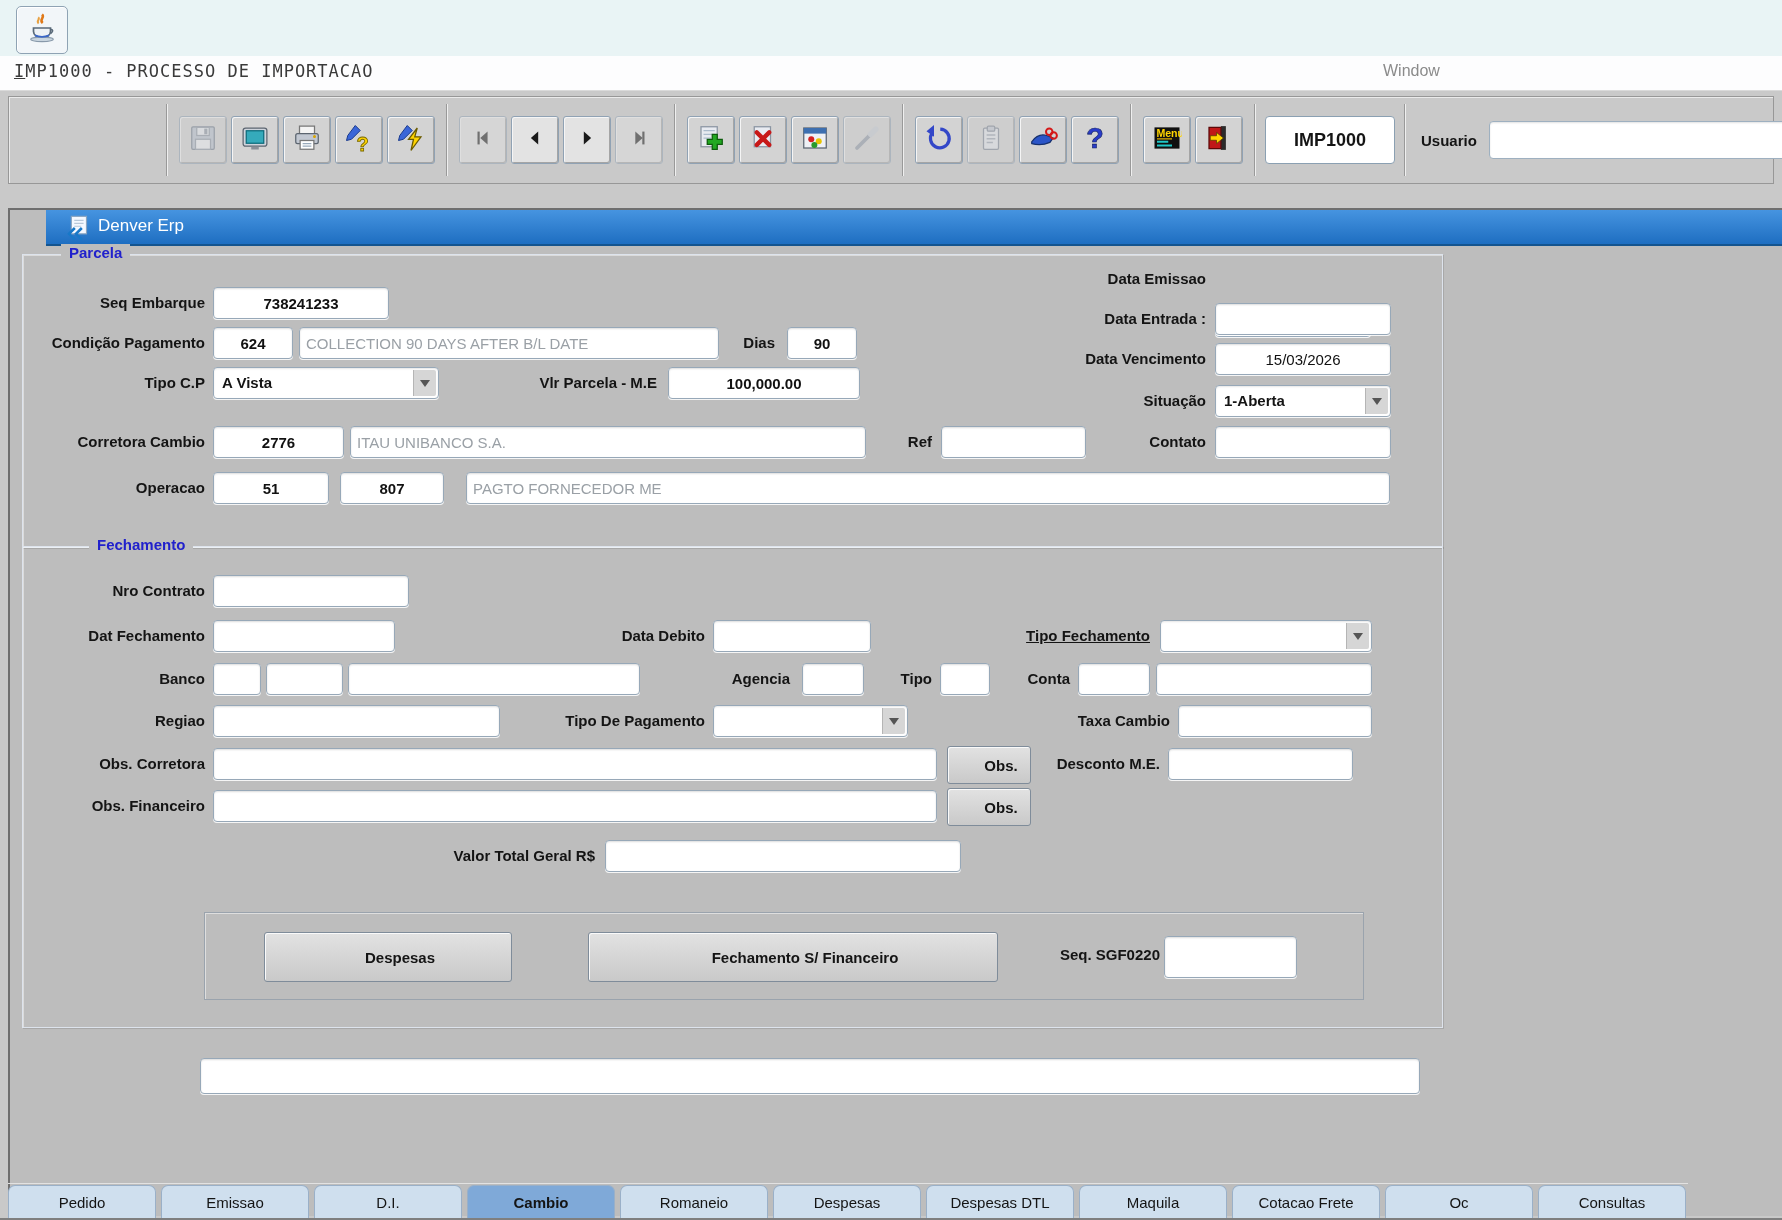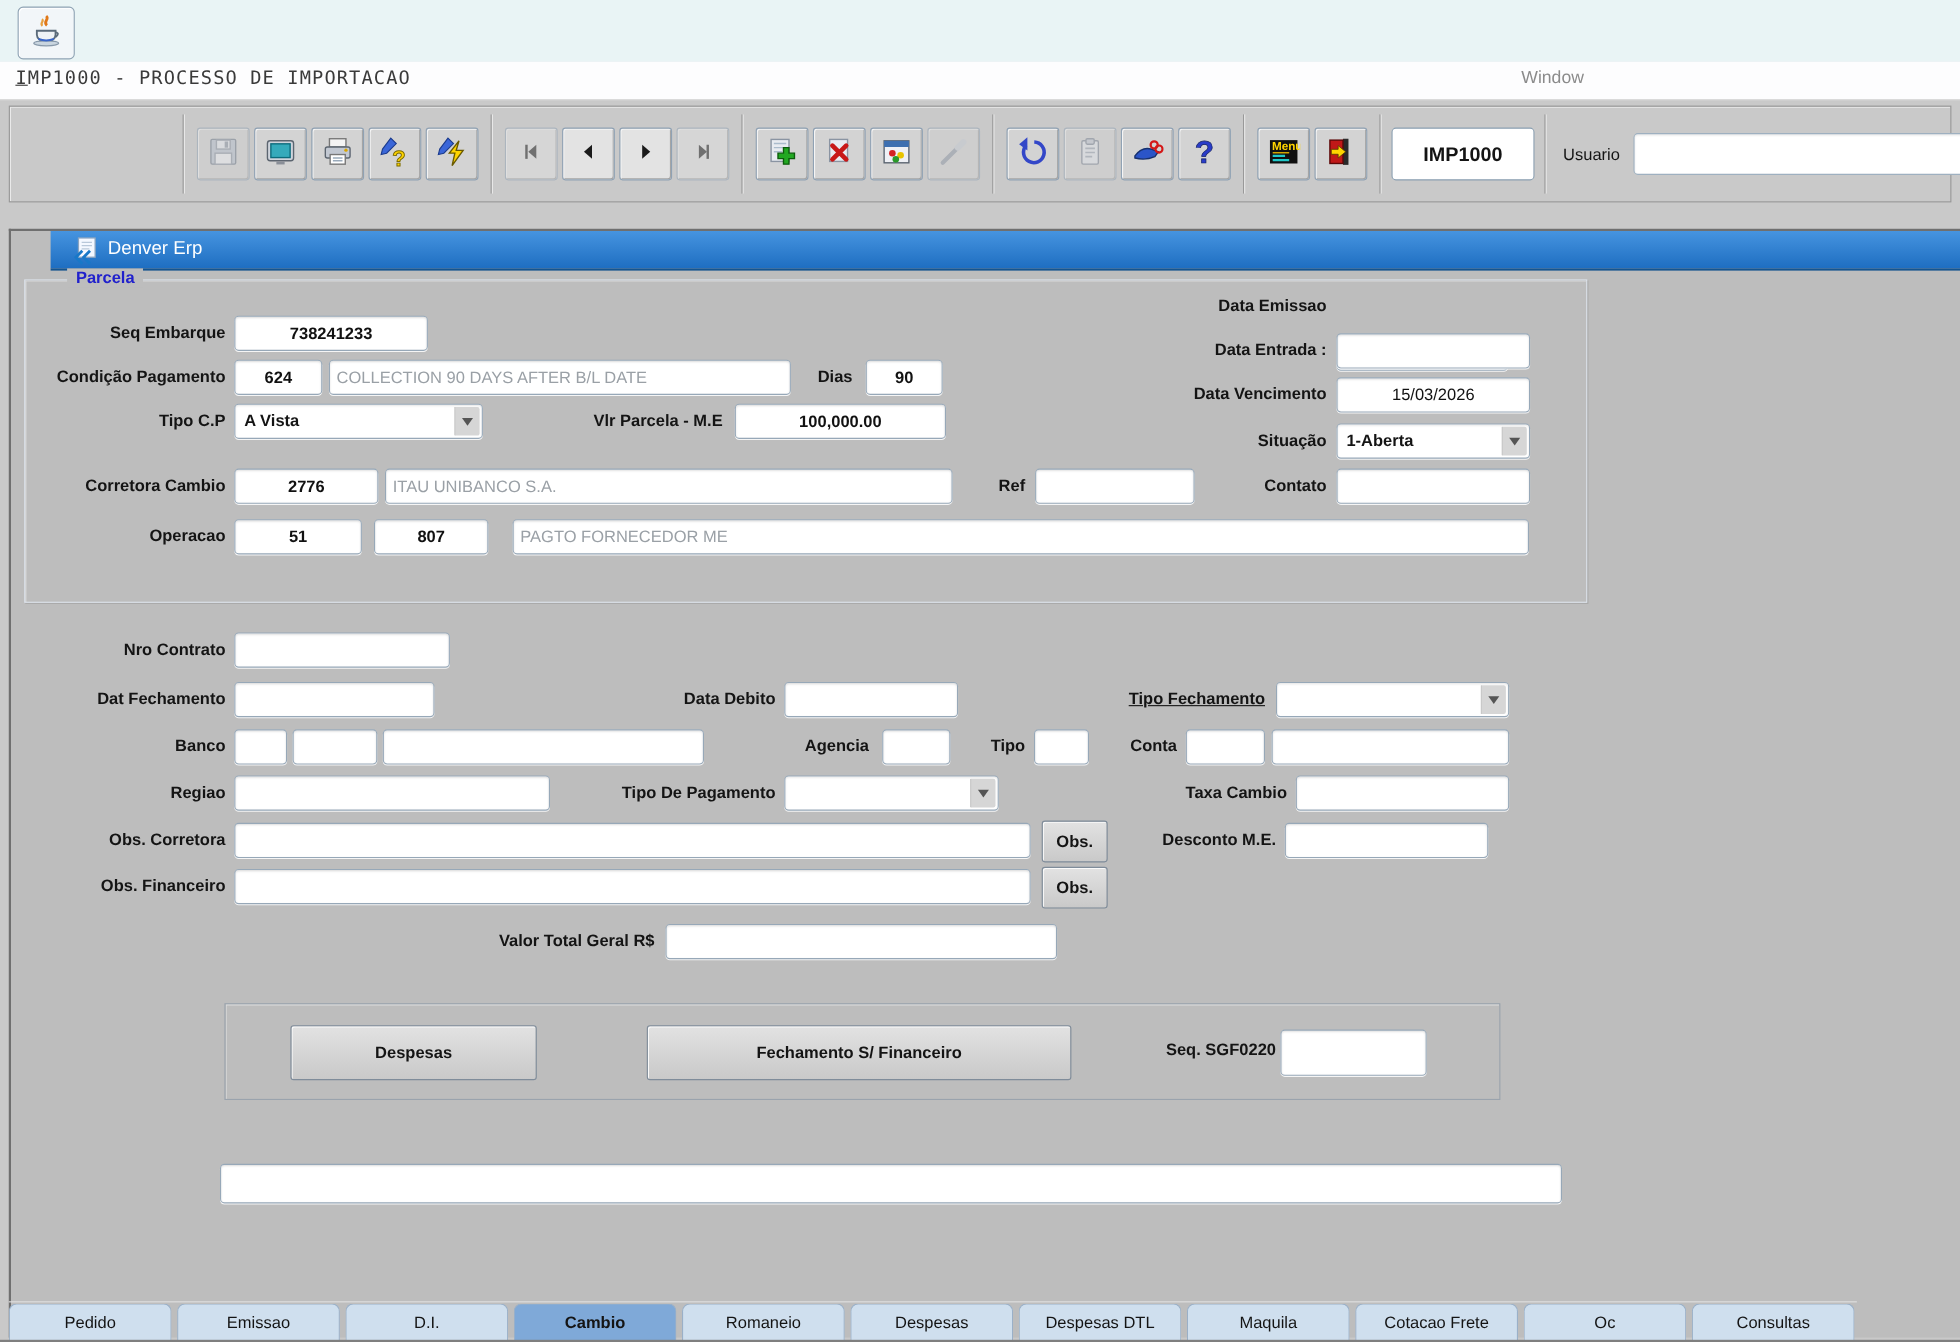--- a/index.html
+++ b/index.html
@@ -18,21 +18,21 @@
   .toolbar{position:absolute;left:8px;top:96px;width:1766px;height:88px;background:#c9c9c9;
            border:1px solid #979797;box-shadow:inset 1px 1px 0 #eaeaea;display:flex;align-items:center;box-sizing:border-box;}
   .tspace{width:148px;flex:none;}
   .tsep{flex:none;width:0;height:72px;border-left:1px solid #999;border-right:1px solid #efefef;margin:0 9px;}
   .tbtn{flex:none;width:46px;height:46px;margin:0 2px;background:#d3d3d3;border:1px solid #90a2b4;border-radius:3px;
         box-shadow:inset 1px 1px 0 #f5f5f5, inset -1px -1px 0 #a5a5a5;display:flex;align-items:center;justify-content:center;cursor:pointer;}
   .tbtn.nav{background:#e3e3e3;}
   .tbtn.dis{opacity:.5;}
   .modbox{flex:none;width:128px;height:46px;background:#fff;border:1px solid #8ba0b2;border-radius:4px;
           display:flex;align-items:center;justify-content:center;font-size:18px;font-weight:700;text-align:right;}
-  .usrlbl{flex:none;font-size:15px;font-weight:400;margin:0 12px 0 6px;}
+  .usrlbl{flex:none;font-size:15px;font-weight:700;margin:0 12px 0 6px;}
   .usrinput{flex:none;width:320px;height:38px;background:#fff;border:1px solid #9eb0c0;border-radius:4px;
             box-shadow:inset 0 1px 2px rgba(0,0,0,.12);font-size:15px;padding:0 8px;box-sizing:border-box;}
   
   .mdi{position:absolute;left:8px;top:208px;width:1774px;height:1008px;background:#bdbdbd;
        border-left:2px solid #6f6f6f;border-top:2px solid #6f6f6f;box-sizing:border-box;}
   .bluebar{position:absolute;left:10px;top:210px;width:1772px;height:36px;
            background:linear-gradient(#4694e0,#1e6ec1);border-bottom:2px solid #14548f;box-sizing:border-box;margin-left:36px;}
   .bluebar .ttl{position:absolute;left:52px;top:6px;color:#fff;font-size:17px;}
   .bluebar .ic{position:absolute;left:16px;top:4px;}
   .bottombar{position:absolute;left:0;top:1218px;width:1782px;height:2px;background:#7f7f7f;}
@@ -50,21 +50,21 @@
   .fld.cn{text-align:center;font-weight:400;}
   .fld.r{text-align:center;font-weight:700;}
   .fld.dim{color:#9aa0a6;font-weight:400;}
   .drop{position:absolute;height:32px;background:#fff;border:1px solid #97a8b8;border-radius:4px;
         box-shadow:0 1px 0 rgba(255,255,255,.85), inset 0 1px 2px rgba(0,0,0,.1);box-sizing:border-box;
         font-size:15px;font-weight:600;line-height:30px;padding:0 28px 0 8px;cursor:pointer;}
   .arr{position:absolute;right:2px;top:2px;bottom:2px;width:22px;background:#d6d6d6;border-left:1px solid #b5b5b5;
        border-radius:0 2px 2px 0;display:flex;align-items:center;justify-content:center;}
   .arr::after{content:"";width:0;height:0;border:5px solid transparent;border-top:7px solid #555;margin-top:6px;}
   .pbtn{position:absolute;background:linear-gradient(#e2e2e2,#c9c9c9);border:1px solid #7f8c9a;border-radius:3px;
-        box-shadow:inset 1px 1px 0 #fafafa;font-size:15px;font-weight:600;display:flex;align-items:center;justify-content:center;cursor:pointer;}
+        box-shadow:inset 1px 1px 0 #fafafa;font-size:15px;font-weight:600;display:flex;align-items:center;justify-content:center;cursor:pointer;padding-left:24px;}
   .panel{position:absolute;border:1px solid #9aa3ad;box-shadow:inset 1px 1px 0 rgba(255,255,255,.5);}
   
   .tabs{position:absolute;left:8px;top:1185px;display:flex;gap:5px;}
   .tab{width:146px;height:33px;background:#cfdfee;border:1px solid #9ab0c8;border-bottom:none;
        border-radius:7px 7px 0 0;display:flex;align-items:center;justify-content:center;font-size:15px;cursor:pointer;}
   .tab.active{background:#7fa9d8;font-weight:700;}
 </style>
 </head>
 <body>
 
@@ -310,20 +310,23 @@
   <div class="lbl" style="left:1030px;top:308px;width:176px;">Data Entrada :</div>
   <input class="fld" style="left: 1215px; top: 303px; width: 176px;" readonly="" value="">
   <div class="lbl" style="left:1030px;top:348px;width:176px;">Data Vencimento</div>
   <input class="fld cn" style="left: 1215px; top: 343px; width: 176px;" readonly="" value="15/03/2026">
   <div class="lbl" style="left:1080px;top:390px;width:126px;">Situação</div>
   <div class="drop" style="left:1215px;top:385px;width:176px;">
     <span>1-Aberta</span>
     <span class="arr"></span>
   </div>
 
+  <div class="grp" style="left:22px;top:546px;width:1419px;height:480px;">
+    <div class="cap" style="left:66px;">Fechamento</div>
+  </div>
 
   <div class="lbl" style="left:20px;top:580px;width:185px;">Nro Contrato</div>
   <input class="fld" style="left: 213px; top: 575px; width: 196px;" readonly="" value="">
 
   <div class="lbl" style="left:20px;top:625px;width:185px;">Dat Fechamento</div>
   <input class="fld" style="left: 213px; top: 620px; width: 182px;" readonly="" value="">
   <div class="lbl" style="left:555px;top:625px;width:150px;">Data Debito</div>
   <input class="fld" style="left: 713px; top: 620px; width: 158px;" readonly="" value="">
   <div class="lbl" style="left:995px;top:625px;width:155px;text-decoration:underline;">Tipo Fechamento</div>
   <div class="drop" style="left:1160px;top:620px;width:212px;">

